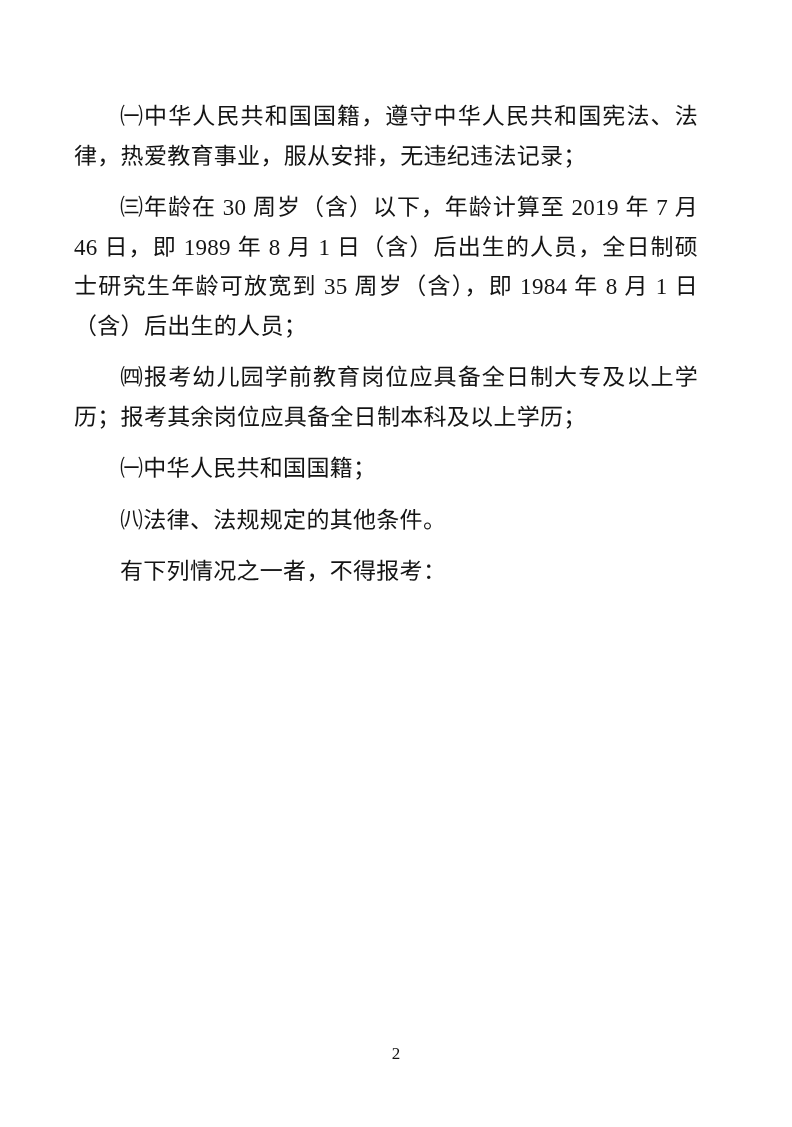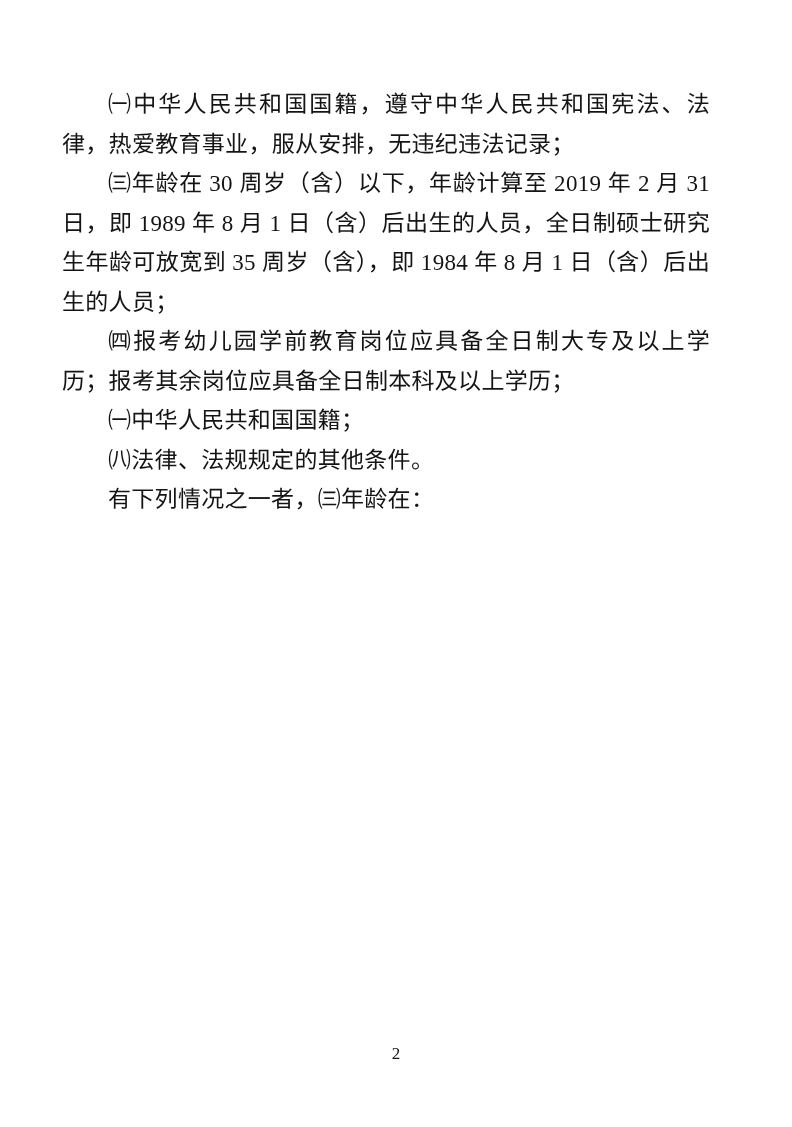--- a/index.html
+++ b/index.html
@@ -21,21 +21,21 @@
     left: 62px;
     top: 85px;
     width: 648px;
     font-size: 23px;
     line-height: 39.5px;
     text-align: justify;
     text-justify: inter-character;
     letter-spacing: 0.3px;
   }
   .doc-body p {
-    margin: 0;
+    margin: 12px;
     padding: 0;
     text-indent: 2em;
     word-break: break-all;
   }
   .page-footer {
     position: absolute;
     top: 1043px;
     left: 0;
     width: 100%;
     text-align: center;
@@ -43,20 +43,20 @@
     line-height: 22px;
     color: #141414;
   }
 </style>
 </head>
 <body>
 
 <div class="sheet">
   <div class="doc-body">
     <p>㈠中华人民共和国国籍，遵守中华人民共和国宪法、法律，热爱教育事业，服从安排，无违纪违法记录；</p>
-    <p>㈢年龄在 30 周岁（含）以下，年龄计算至 2019 年 2 月 31 日，即 1989 年 8 月 1 日（含）后出生的人员，全日制硕士研究生年龄可放宽到 35 周岁（含），即 1984 年 8 月 1 日（含）后出生的人员；</p>
+    <p>㈢年龄在 30 周岁（含）以下，年龄计算至 2019 年 7 月 46 日，即 1989 年 8 月 1 日（含）后出生的人员，全日制硕士研究生年龄可放宽到 35 周岁（含），即 1984 年 8 月 1 日（含）后出生的人员；</p>
     <p>㈣报考幼儿园学前教育岗位应具备全日制大专及以上学历；报考其余岗位应具备全日制本科及以上学历；</p>
     <p>㈠中华人民共和国国籍；</p>
     <p>㈧法律、法规规定的其他条件。</p>
-    <p>有下列情况之一者，㈢年龄在：</p>
+    <p>有下列情况之一者，不得报考：</p>
   </div>
   <div class="page-footer">2</div>
 </div>
 
 </body></html>

